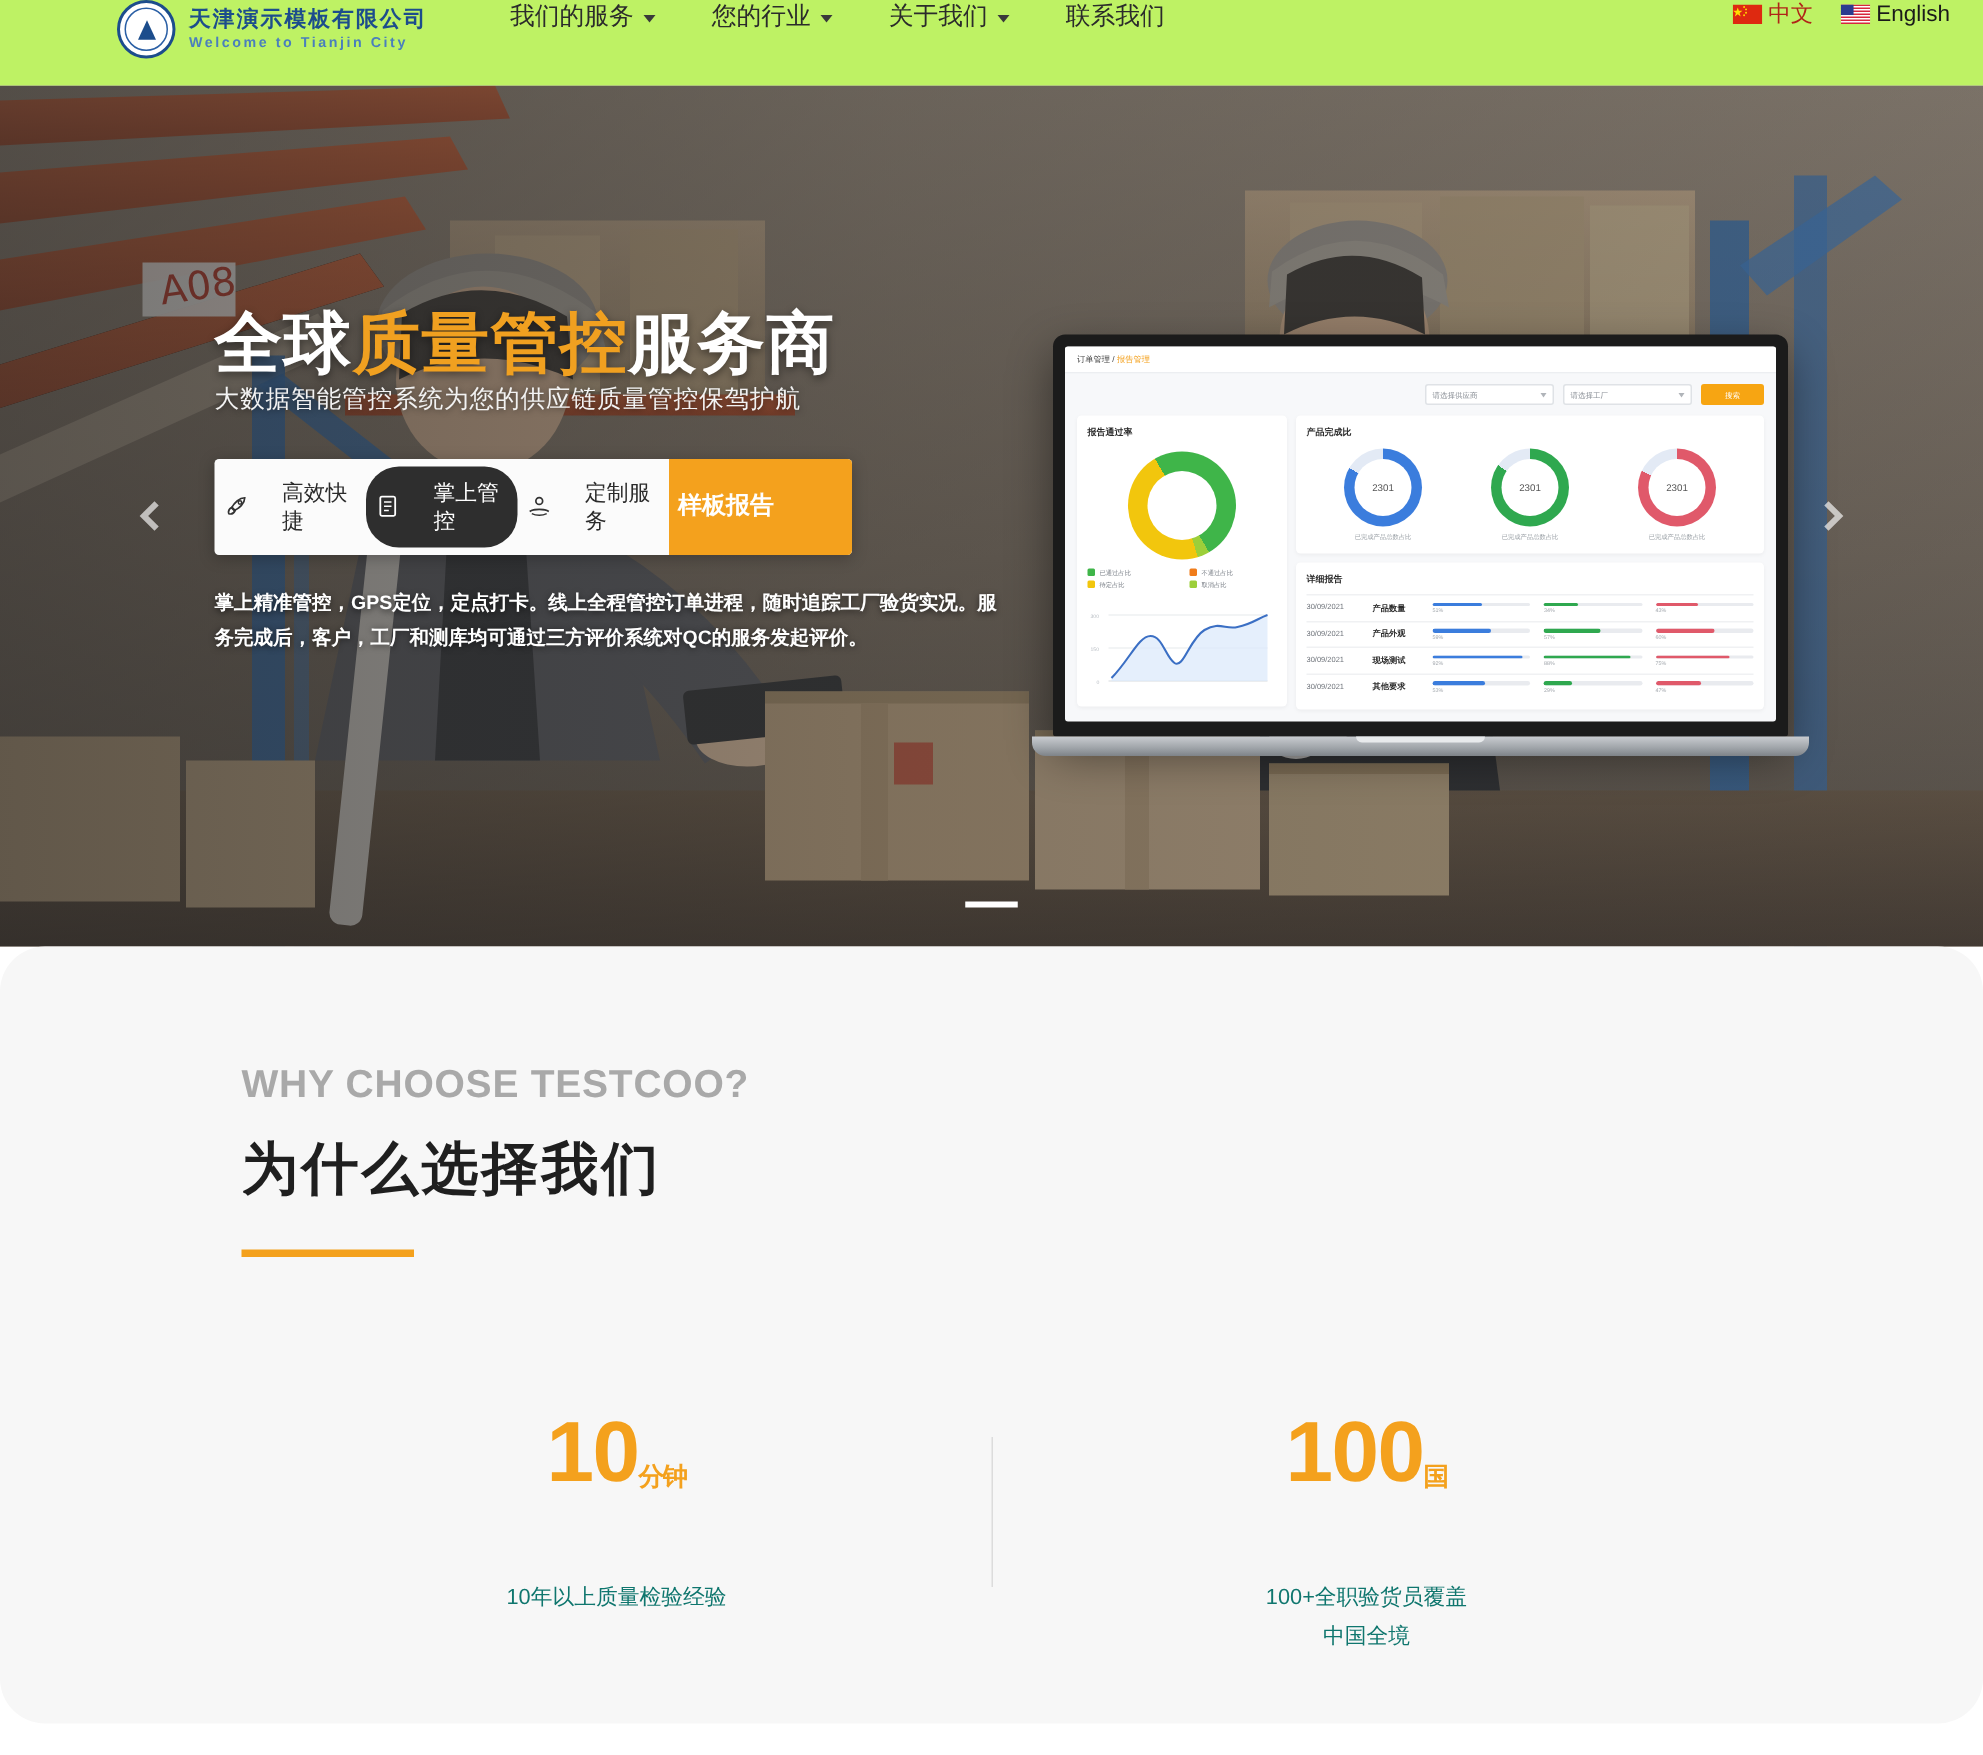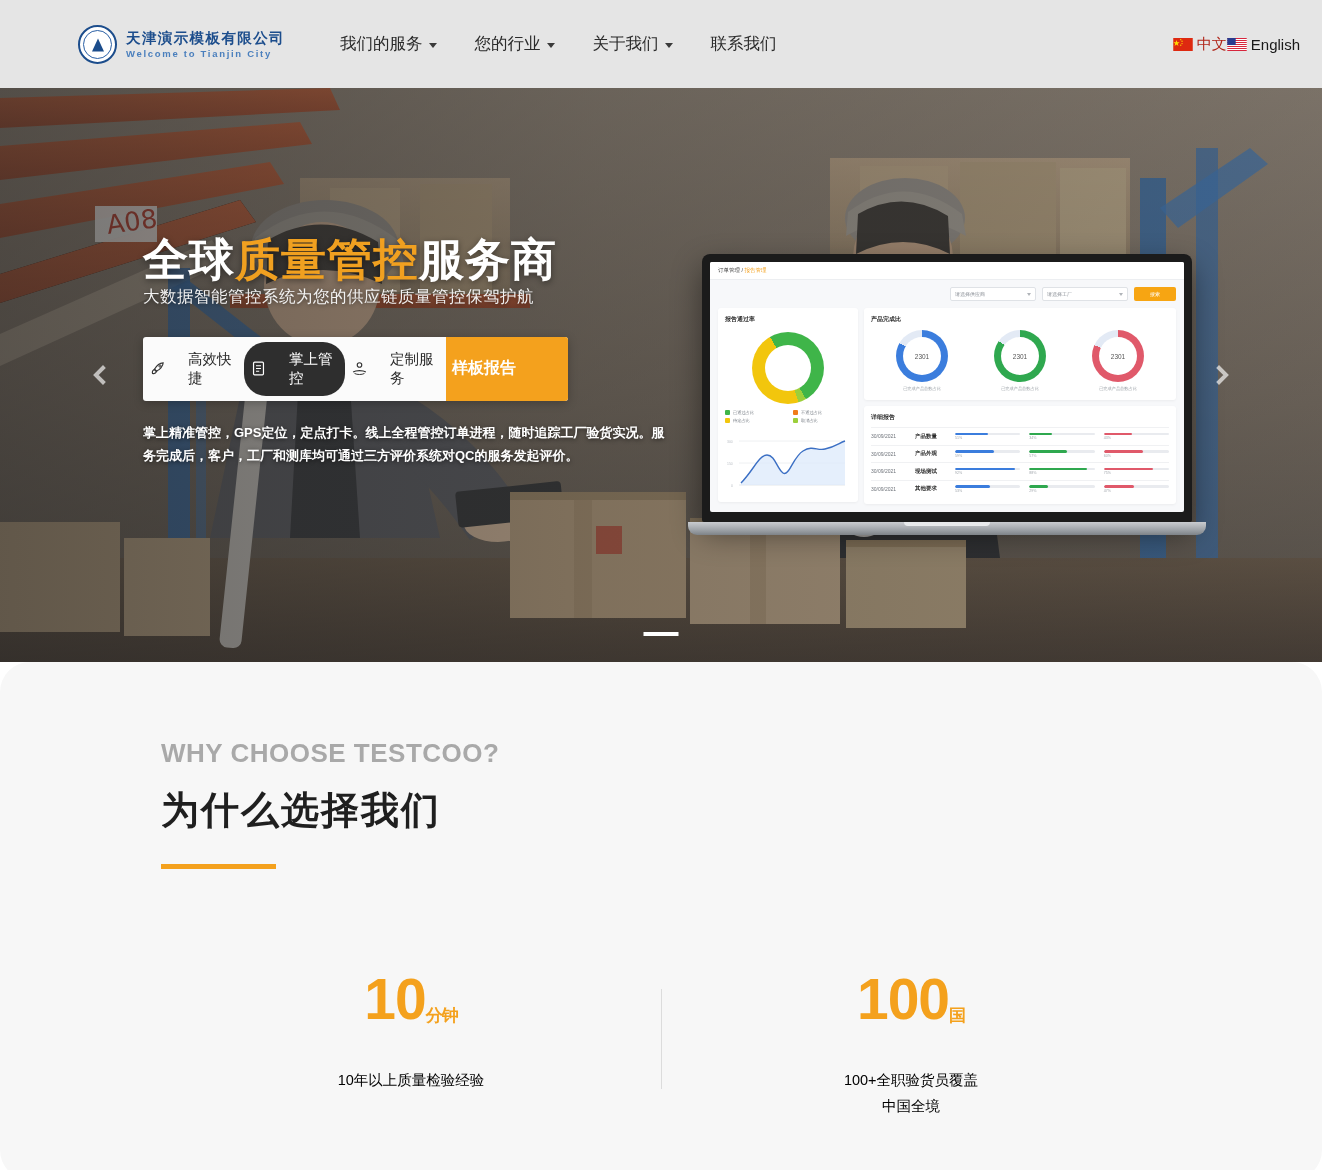--- a/index.html
+++ b/index.html
@@ -4,22 +4,22 @@
 <style>
   * { box-sizing: border-box; margin: 0; padding: 0; }
   body {
     width: 1322px; height: 1170px;
     font-family: "Liberation Sans", "DejaVu Sans", sans-serif;
     background: #ffffff; overflow: hidden;
   }
 
   
   .header {
-    height: 88px; background: #e5e5e5;
-    display: flex; align-items: center;
+    height: 57px; background: #bef264;
+    display: flex; align-items: flex-start;
     padding: 0 22px 0 78px;
     position: relative; z-index: 30;
   }
   .logo-wrap { display: flex; align-items: center; gap: 9px; }
   .logo-seal {
     width: 39px; height: 39px; border-radius: 50%;
     border: 2px solid #1c4d8c; position: relative;
     background: #ffffff; flex: none;
   }
   .logo-seal::before {
@@ -50,21 +50,21 @@
     font-size: 16.5px; color: #2b2b2b; cursor: pointer;
   }
   .caret {
     width: 0; height: 0;
     border-left: 4.5px solid transparent;
     border-right: 4.5px solid transparent;
     border-top: 5px solid #3a3a3a;
     display: inline-block; margin-top: 2px;
   }
 
-  .lang-wrap { margin-left: auto; display: flex; align-items: center; }
+  .lang-wrap { margin-left: auto; display: flex; align-items: center; gap: 18px; }
   .lang { display: flex; align-items: center; gap: 4px; cursor: pointer; font-size: 15px; }
   .lang-cn-label { color: #b02418; }
   .lang-en-label { color: #1a1a1a; }
   .flag { width: 20px; height: 13px; flex: none; display: block; }
 
   
   .hero {
     position: relative; height: 574px; overflow: hidden;
     background: #6b5c4e;
   }
@@ -225,21 +225,21 @@
   .stat + .stat::before {
     content: ""; position: absolute; left: 0; top: 18px;
     width: 1px; height: 100px; background: #dcdcdc;
   }
   .stat-num {
     font-size: 57px; font-weight: 700; color: #f4a11d;
     letter-spacing: -1px; line-height: 1;
     display: inline-flex; align-items: flex-end; gap: 0;
   }
   .stat-unit { font-size: 17px; font-weight: 700; color: #f4a11d; padding-bottom: 4px; }
-  .stat-desc { margin-top: 40px; font-size: 14.5px; color: #000000; line-height: 1.78; }
+  .stat-desc { margin-top: 56px; font-size: 14.5px; color: #0f766e; line-height: 1.78; }
 </style>
 </head>
 <body>
 
 <div class="header">
   <div class="logo-wrap">
     <div class="logo-seal"></div>
     <div class="logo-txt">
       <div class="logo-cn">天津演示模板有限公司</div>
       <div class="logo-en">Welcome to Tianjin City</div>

